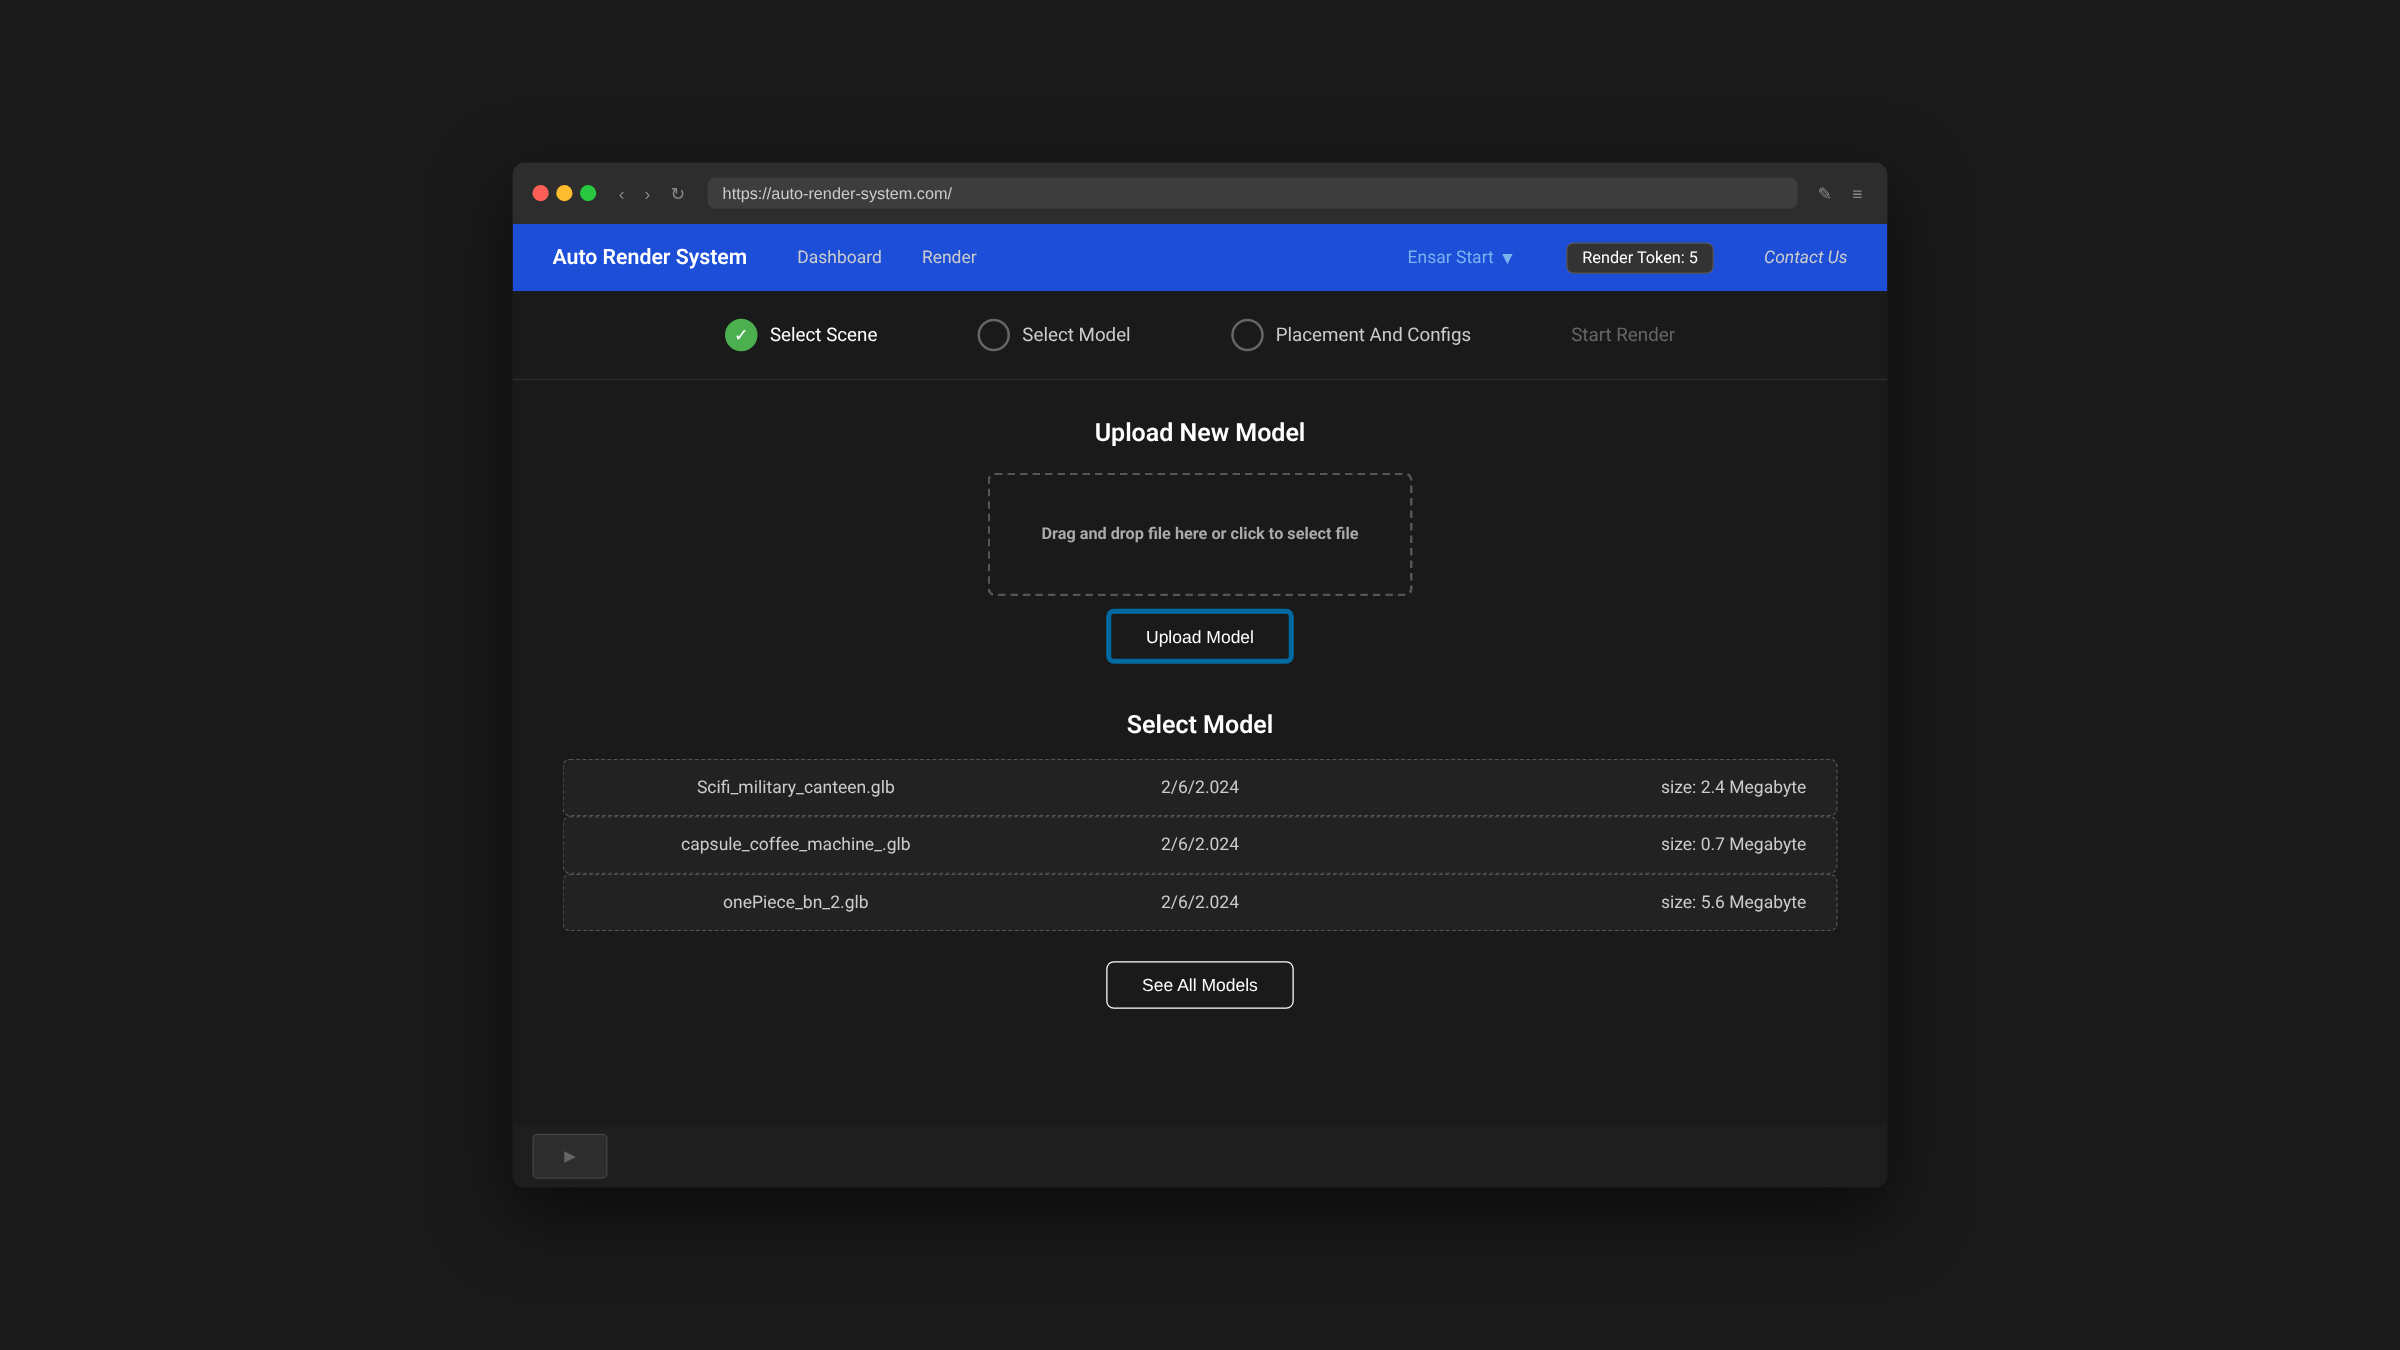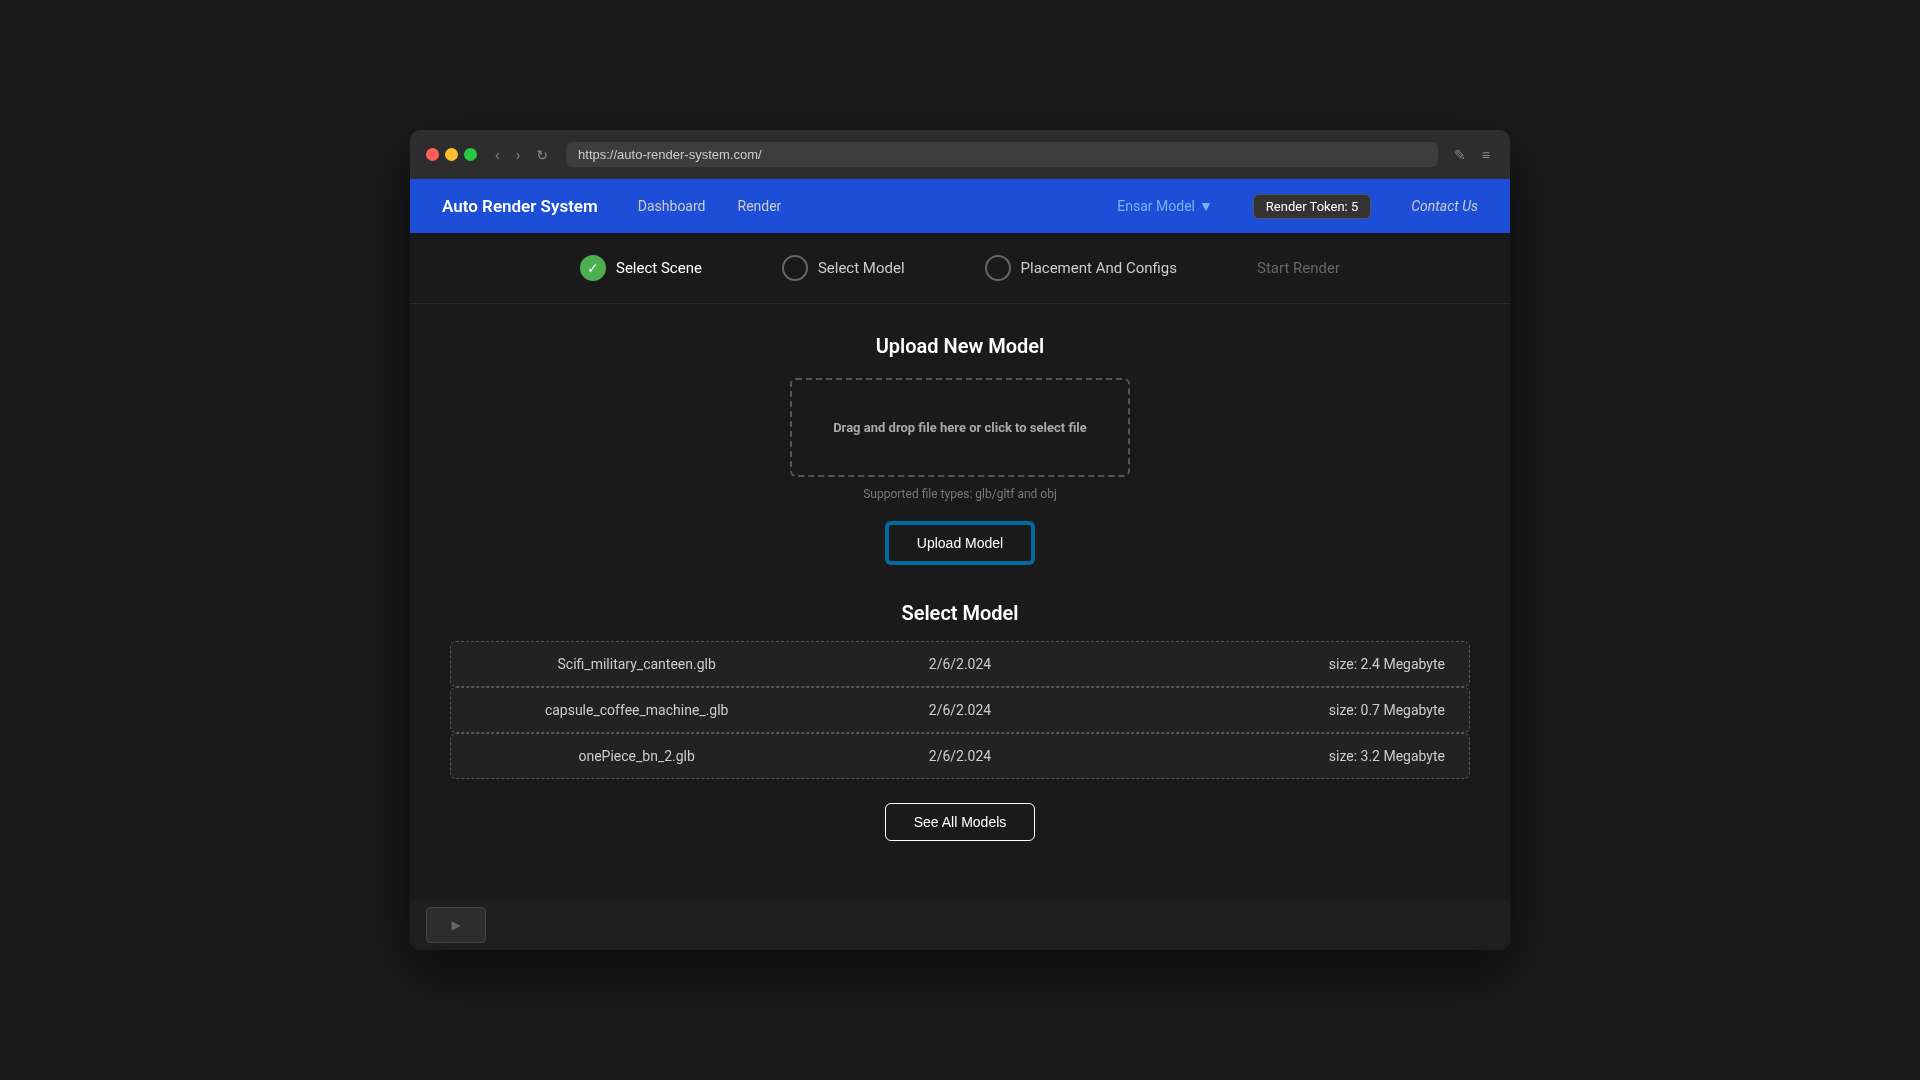--- a/index.html
+++ b/index.html
@@ -389,21 +389,21 @@
 
   <div class="app-content">
 
     <nav class="top-nav">
       <div class="app-logo">Auto Render System</div>
       <div class="nav-links">
         <span class="nav-link">Dashboard</span>
         <span class="nav-link">Render</span>
       </div>
       <div class="nav-user">
-        <span>Ensar Model</span>
+        <span>Ensar Start</span>
         <span>▼</span>
       </div>
       <div class="render-token-badge">Render Token: 5</div>
       <span class="nav-contact">Contact Us</span>
     </nav>
 
     <div class="steps-bar">
 
       <div class="step">
         <div class="step-circle completed">
@@ -429,21 +429,20 @@
     </div>
 
     <div class="main-content">
 
       <h2 class="section-title">Upload New Model</h2>
 
       <div class="upload-area">
         <span>Drag and drop file here or click to select file</span>
       </div>
 
-      <p class="supported-types">Supported file types: glb/gltf and obj</p>
 
       <div class="upload-btn-container">
         <button class="upload-btn">Upload Model</button>
       </div>
 
       <h2 class="models-section-title">Select Model</h2>
 
       <div class="models-list">
 
         <div class="model-row">
@@ -454,21 +453,21 @@
 
         <div class="model-row">
           <span class="model-name">capsule_coffee_machine_.glb</span>
           <span class="model-date">2/6/2.024</span>
           <span class="model-size">size: 0.7 Megabyte</span>
         </div>
 
         <div class="model-row">
           <span class="model-name">onePiece_bn_2.glb</span>
           <span class="model-date">2/6/2.024</span>
-          <span class="model-size">size: 3.2 Megabyte</span>
+          <span class="model-size">size: 5.6 Megabyte</span>
         </div>
 
       </div>
 
       <div class="see-all-btn-container">
         <button class="see-all-btn">See All Models</button>
       </div>
 
     </div>
 

